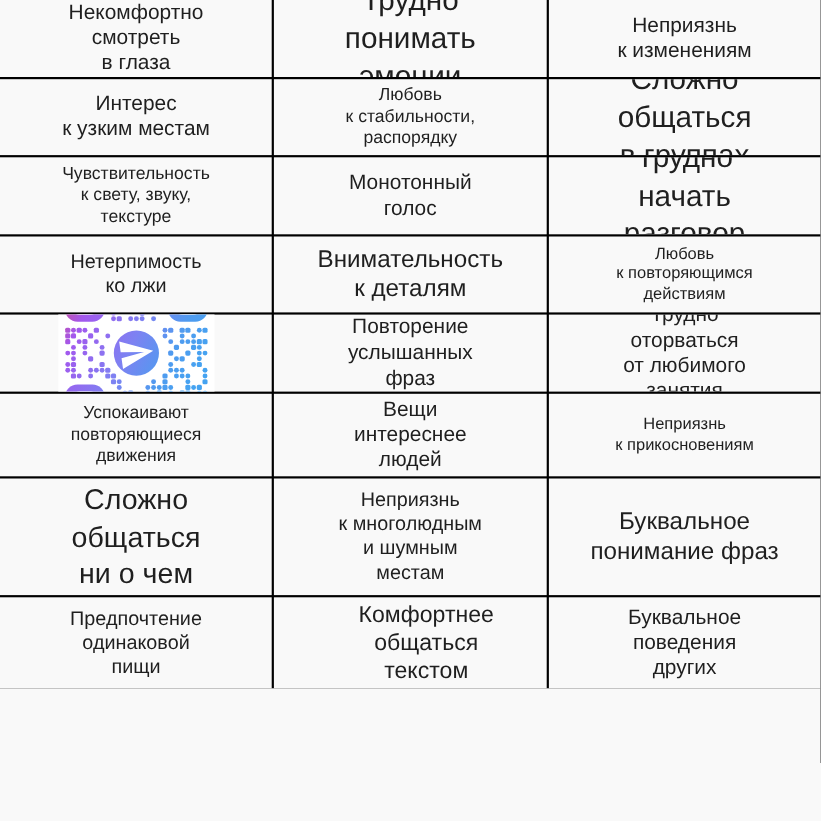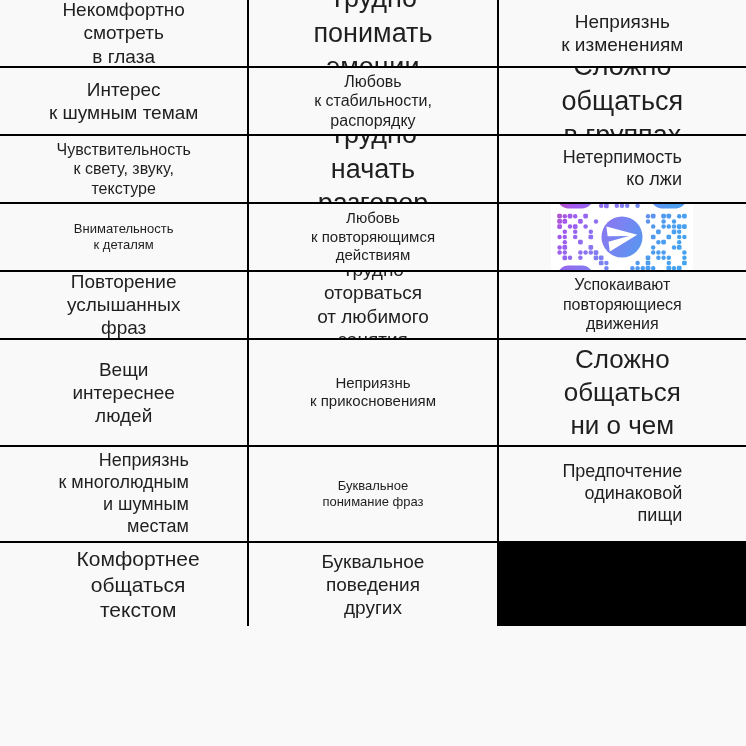--- a/index.html
+++ b/index.html
@@ -25,22 +25,22 @@
     text-align: center;
     color: #1f1f1f;
     white-space: pre-line;
     line-height: 1.22;
     padding: 3px;
     box-sizing: border-box;
     overflow: hidden;
   }
   .s15 { font-size: 15px; }
   .s16 { font-size: 16px; }
-  .s17 { font-size: 13px; }
-  .s18 { font-size: 18px; text-align: right; }
+  .s17 { font-size: 22px; }
+  .s18 { font-size: 18px; }
   .s19 { font-size: 19px; }
   .s21 { font-size: 21px; padding-left: 32px; }
   .s24 { font-size: 19px; }
   .s26 { font-size: 26px; line-height: 1.28; }
   .s27 { font-size: 27px; line-height: 1.28; }
   .qr-cell { padding: 0; }
   .qr-box {
     width: 130px;
     height: 130px;
     padding: 6px;
@@ -54,31 +54,33 @@
 <div class="board">
   <div class="cell s19">Некомфортно
 смотреть
 в глаза</div>
   <div class="cell s27">Трудно
 понимать
 эмоции</div>
   <div class="cell s19">Неприязнь
 к изменениям</div>
   <div class="cell s19">Интерес
-к шумным темам</div>
+к узким местам</div>
   <div class="cell s16">Любовь
 к стабильности,
 распорядку</div>
 
   <div class="cell s27">Сложно
 общаться
 в группах</div>
   <div class="cell s16">Чувствительность
 к свету, звуку,
 текстуре</div>
+  <div class="cell s19">Монотонный
+голос</div>
   <div class="cell s27">Трудно
 начать
 разговор</div>
   <div class="cell s18">Нетерпимость
 ко лжи</div>
 
   <div class="cell s17">Внимательность
 к деталям</div>
   <div class="cell s15">Любовь
 к повторяющимся

